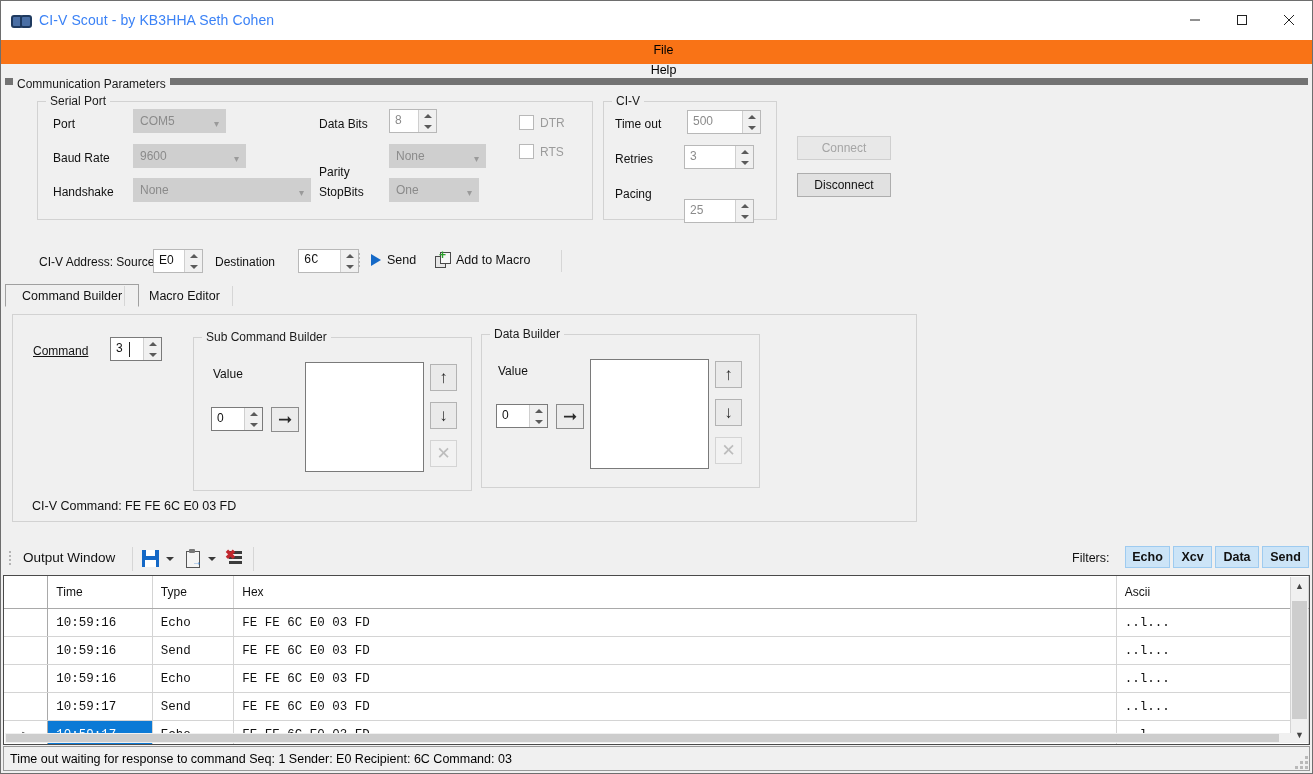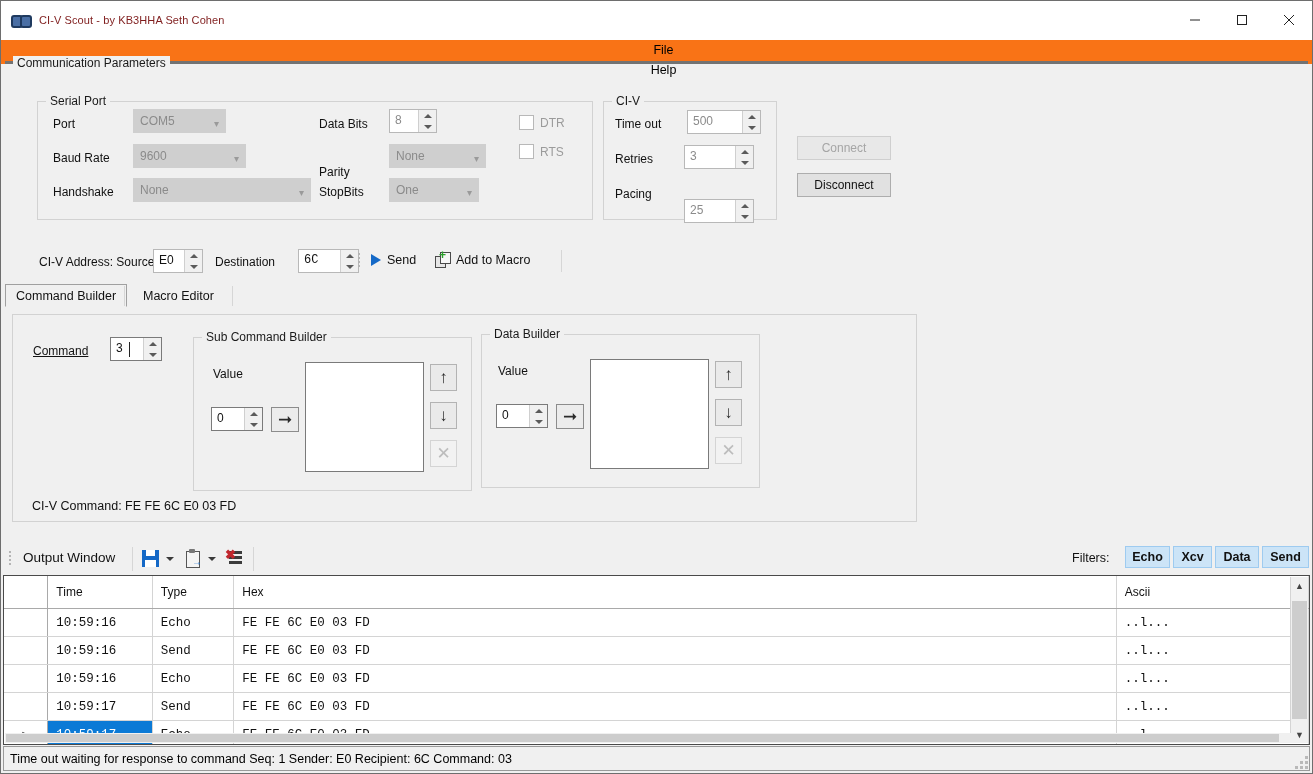--- a/index.html
+++ b/index.html
@@ -12,21 +12,21 @@
        border:1px solid #6e6e6e;background:#f0f0f0;}
 
   
   .titlebar{height:38px;background:#fff;display:flex;align-items:center;
             border-bottom:1px solid #fff;position:relative;}
   .title-icon{width:20px;height:16px;margin-left:10px;margin-right:8px;position:relative;}
   .title-icon .bin{position:absolute;top:3px;width:8px;height:9px;border:2px solid #1f3a5f;
                    border-radius:3px;background:#4a6fa5;}
   .title-icon .bin.l{left:0;}
   .title-icon .bin.r{left:9px;}
-  .title-text{font-size:11px;color:#7f1d1d;letter-spacing:.1px;}
+  .title-text{font-size:14px;color:#3b82f6;letter-spacing:.1px;}
   .winbtns{position:absolute;right:0;top:0;height:38px;display:flex;}
   .winbtn{width:47px;height:38px;display:flex;align-items:center;justify-content:center;
           color:#222;font-size:13px;}
   .winbtn svg{display:block;}
 
   
   .menubar{height:24px;background:#f97316;display:flex;align-items:center;padding-left:14px;flex-direction:column;}
   .menuitem{font-size:12.5px;padding:3px 10px;color:#000;}
 
   
@@ -72,21 +72,21 @@
         border-left:10px solid #1569c7;margin-right:6px;}
   .macro-ic{position:relative;width:16px;height:15px;margin-right:5px;}
   .macro-ic .sq1{position:absolute;left:0;top:4px;width:9px;height:10px;border:1.4px solid #4a4a4a;background:#e6e6e6;}
   .macro-ic .sq2{position:absolute;left:5px;top:0px;width:9px;height:10px;border:1.4px solid #4a4a4a;background:#f7f7f7;}
   .macro-ic .plus{position:absolute;left:4px;top:-1px;width:9px;height:9px;color:#2aa02a;font-size:12px;line-height:9px;font-weight:bold;}
   .vsep{position:absolute;width:1px;background:#d6d6d6;}
 
   
   .tabstrip{position:absolute;left:4px;top:283px;width:1305px;height:24px;}
   .tab{position:absolute;box-sizing:border-box;height:23px;display:flex;align-items:center;
-       justify-content:center;font-size:12.5px;padding:0 10px;color:#111;}
+       justify-content:center;font-size:12.5px;padding:0 16px;color:#111;}
   .tab.sel{border:1px solid #a0a0a0;border-bottom:1px solid #f0f0f0;background:#f0f0f0;}
 
   
   .panel{position:absolute;border:1px solid #d2d2d2;background:#f0f0f0;}
 
   .listbox{position:absolute;background:#fff;border:1px solid #7a7a7a;}
   .sqbtn{position:absolute;box-sizing:border-box;width:27px;height:27px;border:1px solid #b3b3b3;
          background:#eaeaea;display:flex;align-items:center;justify-content:center;}
   .sqbtn.dis{border-color:#d4d4d4;background:#f2f2f2;}
   .arrow-ic{font-size:17px;line-height:17px;color:#2b2b2b;}
@@ -172,21 +172,21 @@
           </svg>
       </div>
     </div>
   </div>
 
   <div class="menubar">
     <div class="menuitem">File</div>
     <div class="menuitem">Help</div>
   </div>
 
-  <div class="group" style="left:4px;top:60px;width:1303px;height:157px;border-top:3px solid #737373;border-left:none;border-right:none;border-bottom:none;">
+  <div class="group" style="left:4px;top:77px;width:1303px;height:157px;border-top:7px solid #737373;border-left:none;border-right:none;border-bottom:none;">
     <div class="glabel">Communication Parameters</div>
   </div>
 
   <div class="group" style="left:36px;top:100px;width:554px;height:117px;">
     <div class="glabel">Serial Port</div>
   </div>
 
   <div class="lbl" style="left:52px;top:116px;">Port</div>
   <div class="combo" style="left:132px;top:108px;width:93px;">
     <span>COM5</span>

